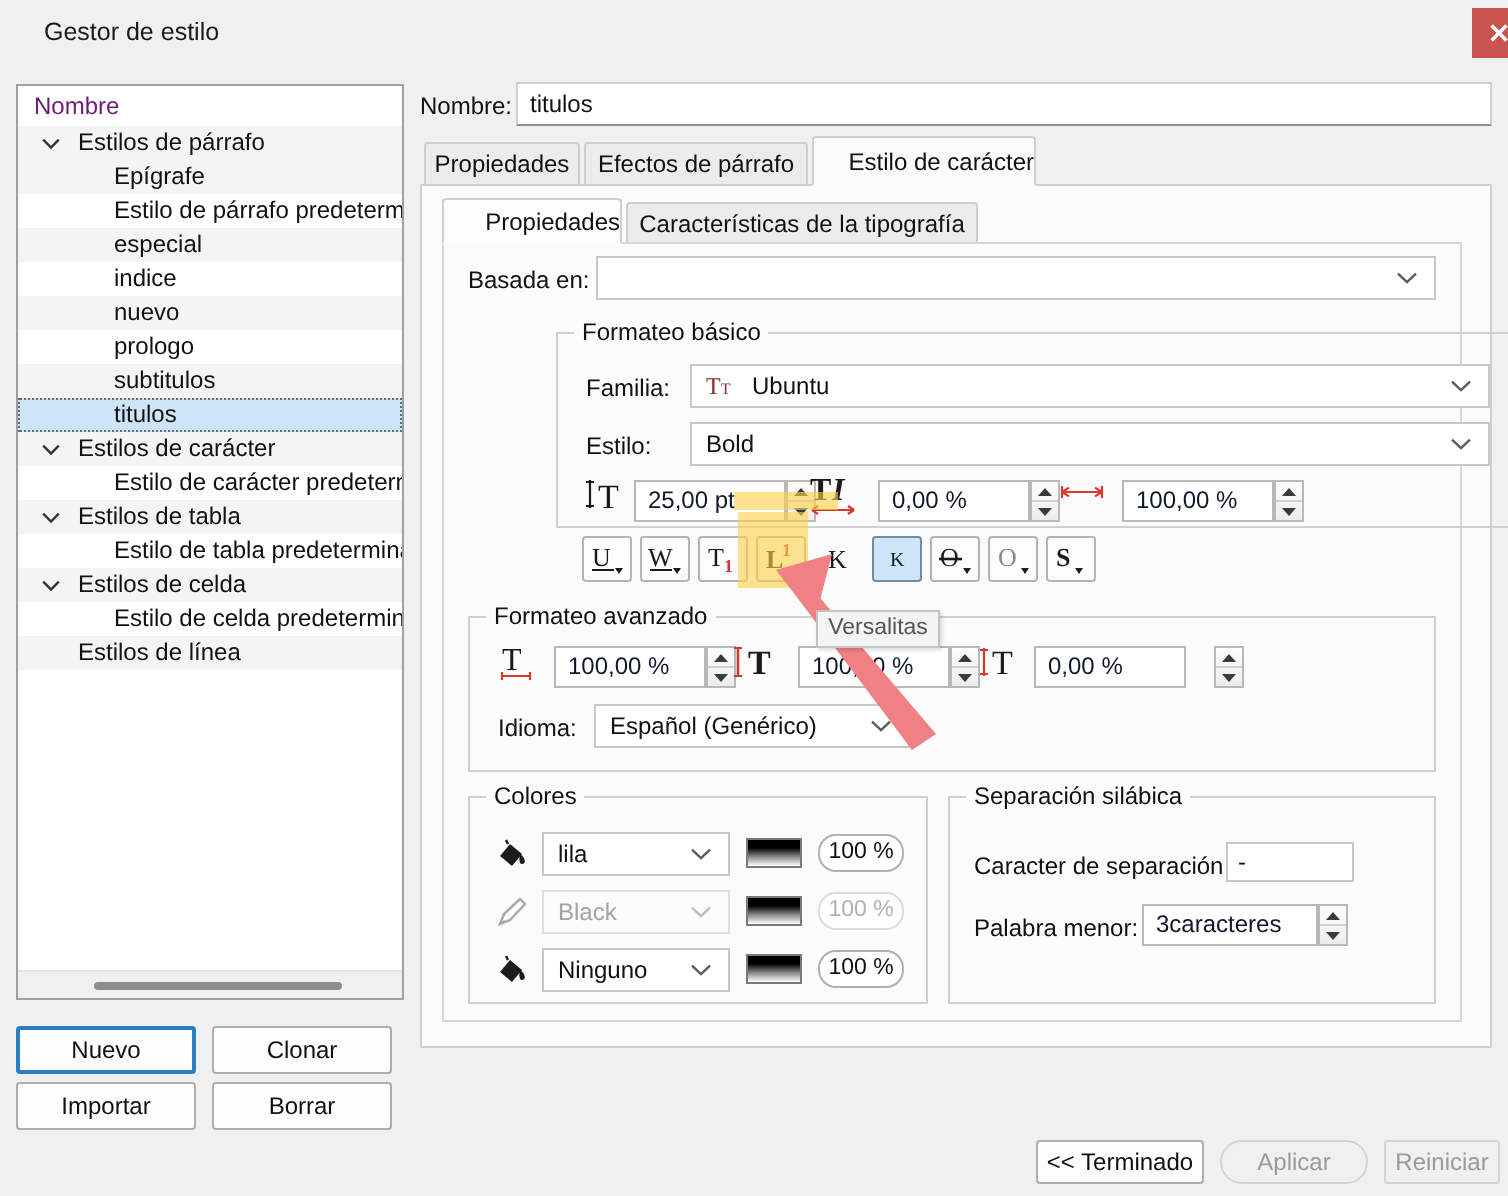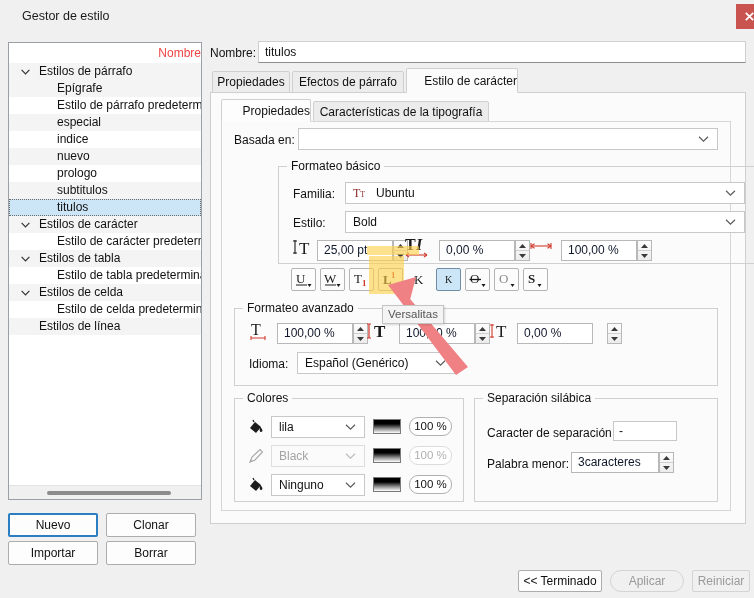--- a/index.html
+++ b/index.html
@@ -32,21 +32,21 @@
   }
   #close-btn svg{ display:block; }
 
   
   #tree-panel{
     position:absolute; left:8px; top:42px; width:194px; height:458px;
     background:#ffffff; border:1px solid #9aa0a6;
     overflow:hidden;
   }
   .tree-head{
-    padding:3px 0 3px 8px; font-size:12px; color:#ef4444; background:#ffffff;text-align:right;
+    padding:3px 0 3px 8px; font-size:12px; color:#701a75; background:#ffffff;
   }
   .tree-row{
     height:17px; line-height:17px; white-space:nowrap;
     font-size:12px; padding-left:8px; position:relative;
   }
   .tree-row.group{ background:#f4f4f4; }
   .tree-row.leaf { background:#f4f4f4; padding-left:48px; }
   .tree-row.leaf.alt{ background:#ffffff; }
   .tree-row.selected{
     background:#cde6f7; outline:1px dotted #6b6b6b; outline-offset:-1px;
@@ -204,21 +204,21 @@
 
   
   #sep-input{
     position:absolute; left:138px; top:22px; width:64px; height:20px;
     background:#ffffff; border:1px solid #c8c8c8; font-size:12px;
     padding:0 5px; line-height:18px; color:#111;
   }
 
   
   #tooltip{
-    position:absolute; left:382px; top:305px; width:62px; height:19px;
+    position:absolute; left:408px; top:305px; width:62px; height:19px;
     background:#f4f4f4; border:1px solid #c3c3c3;
     font-size:11.5px; color:#555; line-height:17px; text-align:center;
     box-shadow:1px 1px 2px rgba(0,0,0,.15);
     z-index:40;
   }
 
   
   .highlight{
     position:absolute; background:rgba(253,208,73,.62); z-index:25; pointer-events:none;
   }

